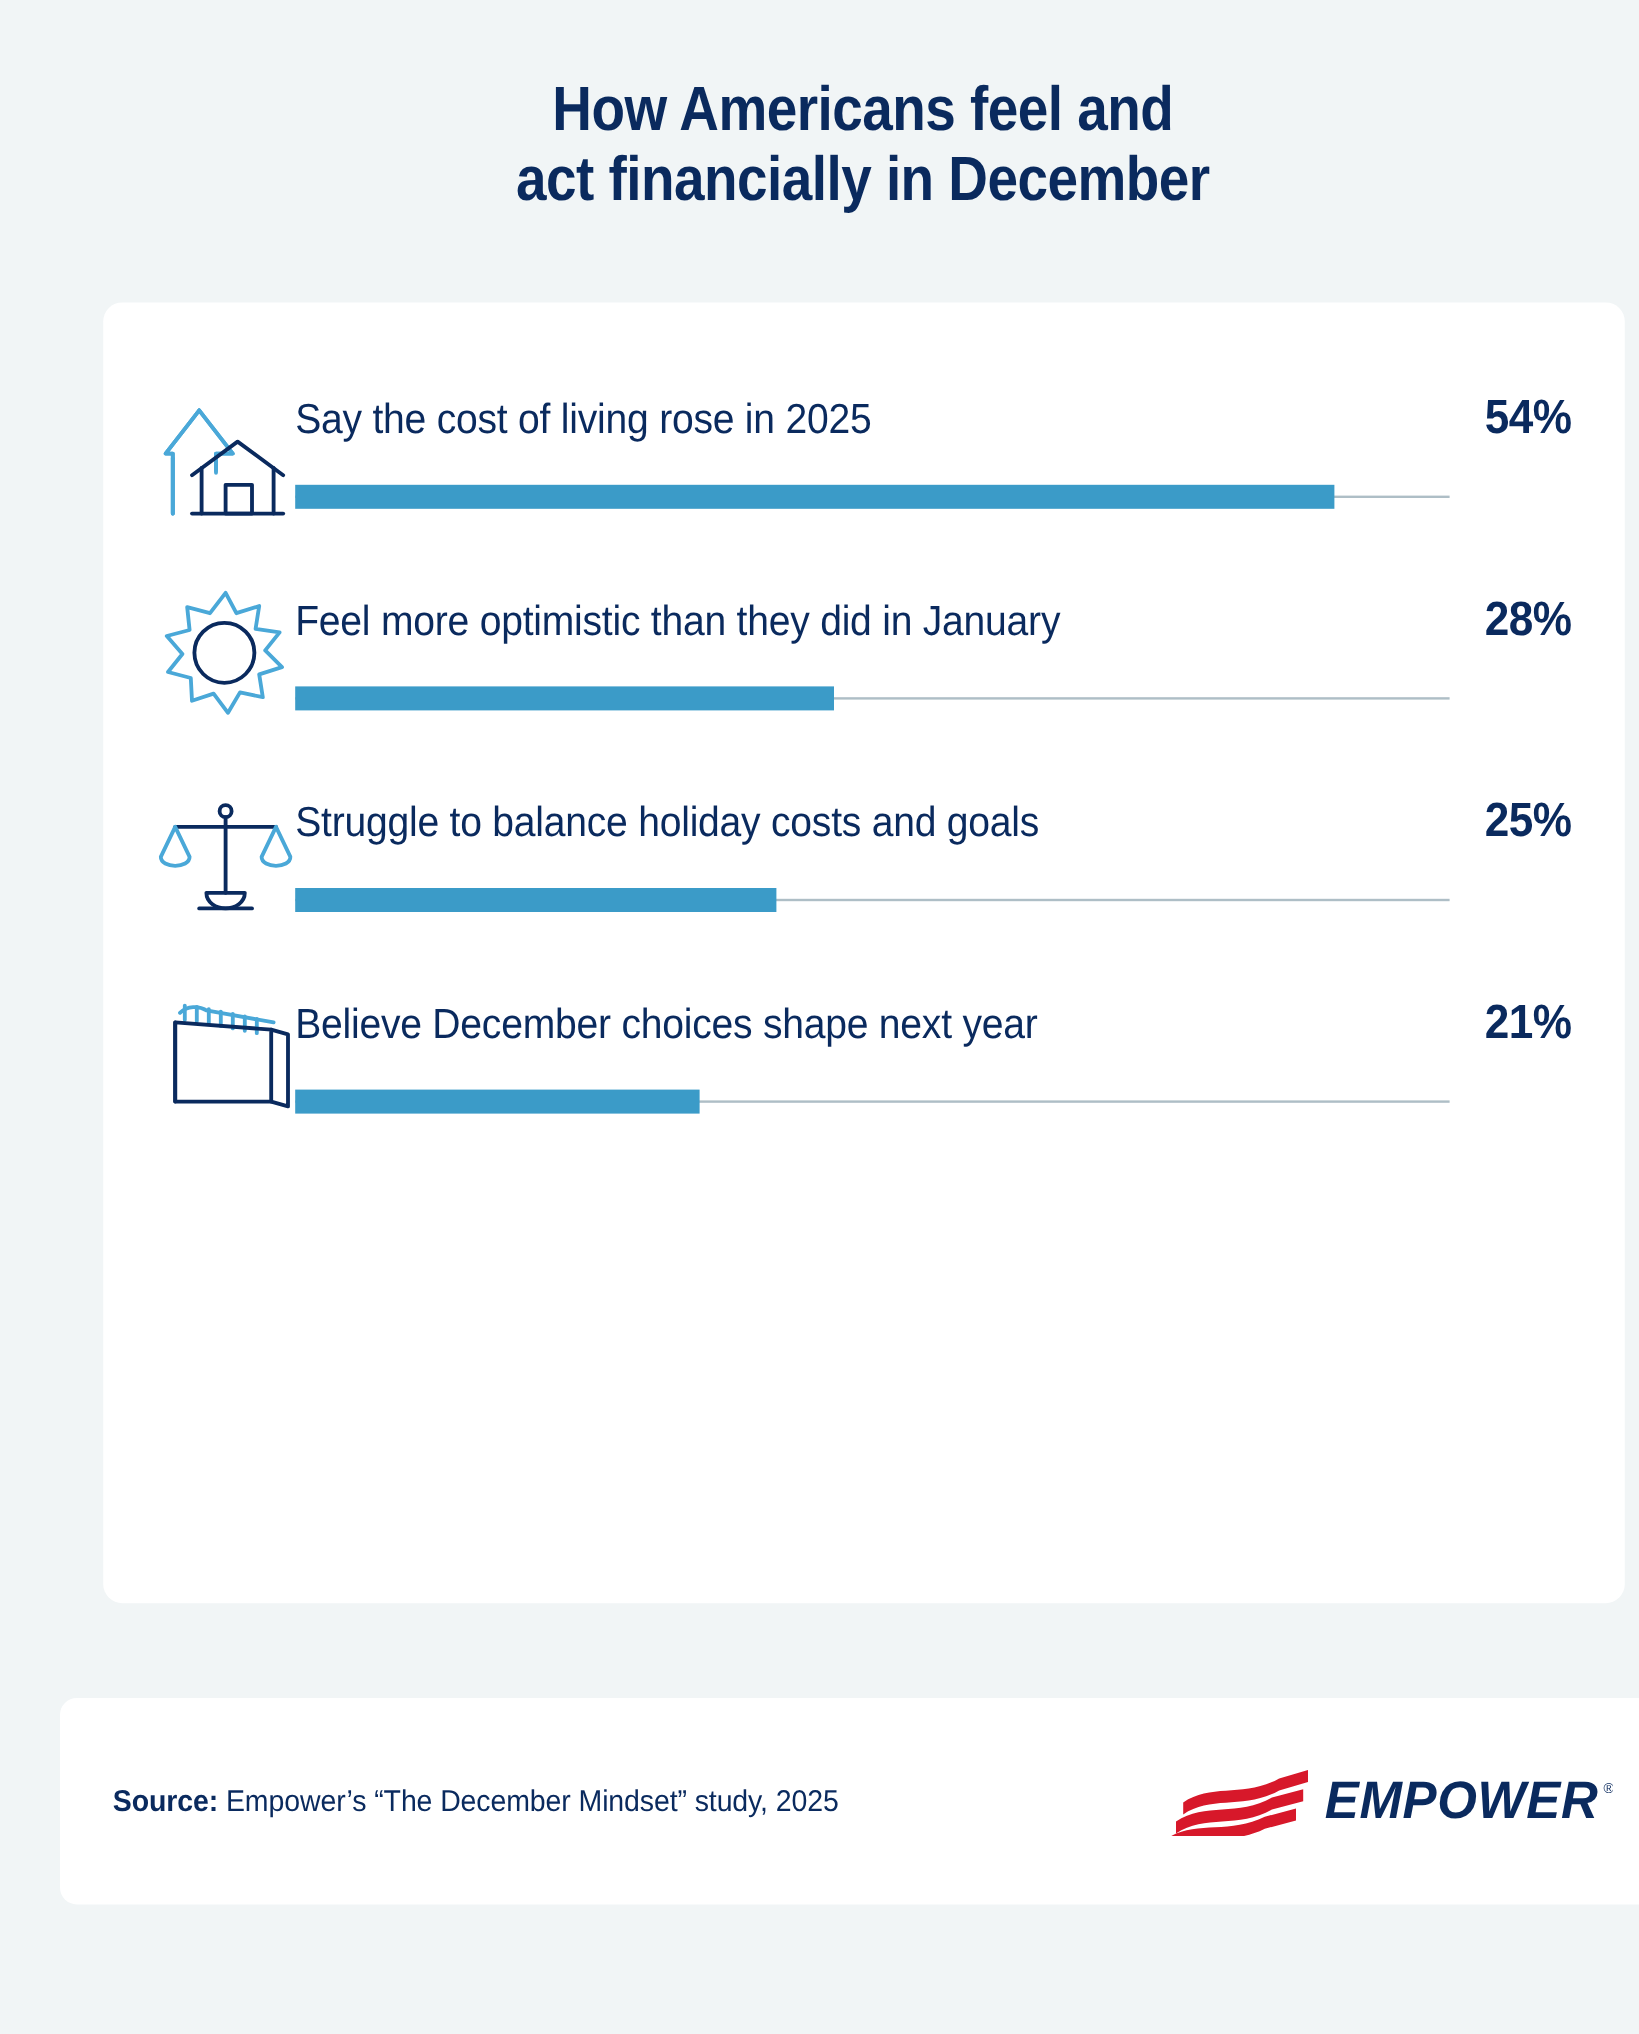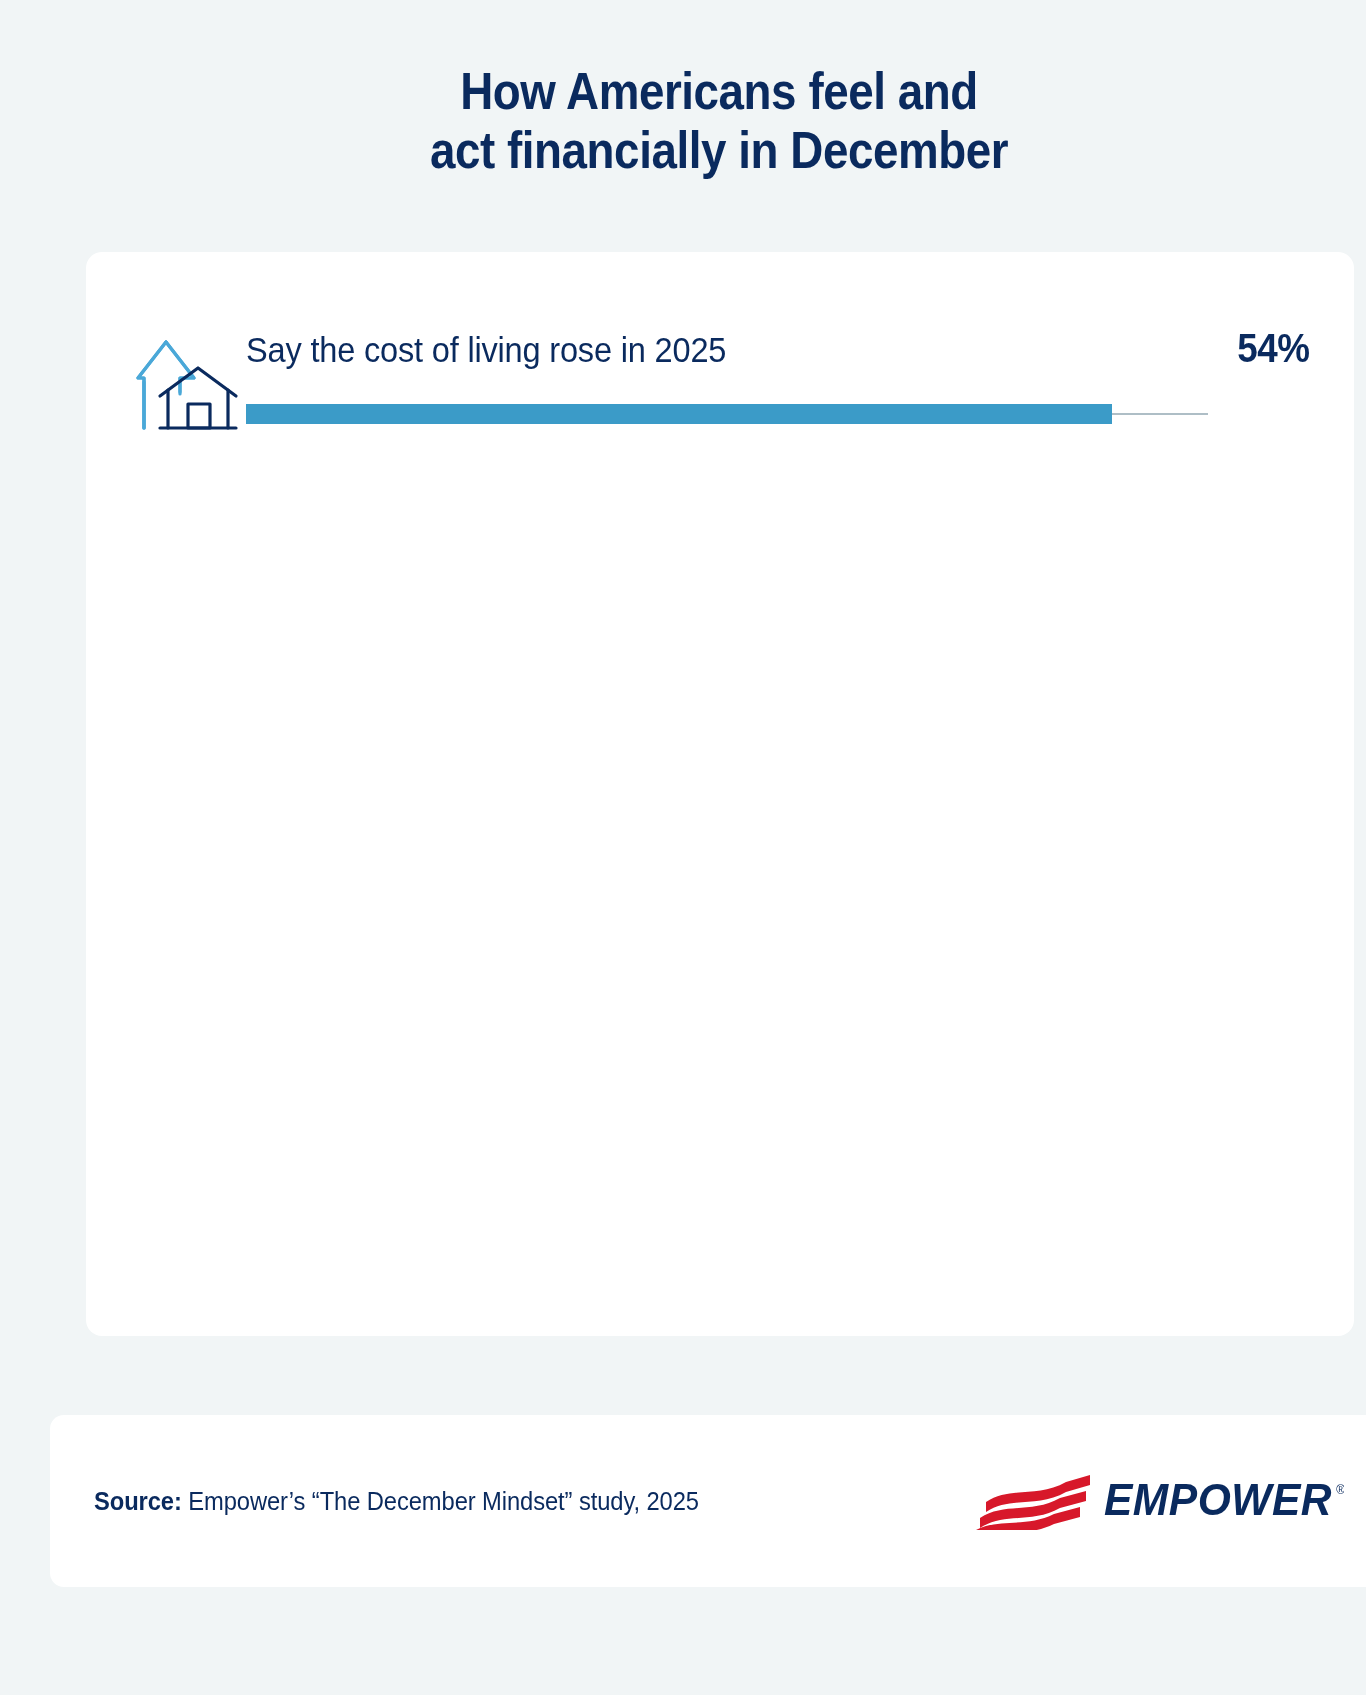--- a/index.html
+++ b/index.html
@@ -173,20 +173,73 @@
         <path d="M32 70 L32 108 M92 70 L92 108" stroke="#0a2a5e"></path>
         <rect x="52" y="84" width="22" height="24" stroke="#0a2a5e" fill="none"></rect>
         <path d="M24 108 L100 108" stroke="#0a2a5e"></path>
       </svg>
           </div>
     <div class="row-label">Say the cost of living rose in 2025</div>
     <div class="row-value">54%</div>
     <div class="bar-track">
       <div class="bar-line"></div>
       <div class="bar-fill" style="width:866px;"></div>
+    </div>
+  </div>
+        <div class="row">
+    <div class="row-icon">
+            <svg width="108" height="108" viewBox="0 0 108 108" fill="none" stroke-width="3.2" stroke-linecap="round" stroke-linejoin="round">
+        <path d="M54 4 L63 21 L82 15 L79 34 L99 37 L87 52 L101 66 L82 72
+                 L85 91 L66 87 L56 104 L44 88 L26 94 L25 75 L6 70 L18 55
+                 L5 40 L24 35 L22 16 L41 21 Z" stroke="#4aa8d8" fill="none"></path>
+        <circle cx="53" cy="54" r="25" stroke="#0a2a5e" fill="none"></circle>
+      </svg>
+          </div>
+    <div class="row-label">Feel more optimistic than they did in January</div>
+    <div class="row-value">28%</div>
+    <div class="bar-track">
+      <div class="bar-line"></div>
+      <div class="bar-fill" style="width:449px;"></div>
+    </div>
+  </div>
+        <div class="row">
+    <div class="row-icon">
+            <svg width="112" height="100" viewBox="0 0 112 100" fill="none" stroke-width="3.2" stroke-linecap="round" stroke-linejoin="round">
+        <circle cx="56" cy="14" r="5" stroke="#0a2a5e" fill="none"></circle>
+        <path d="M56 19 L56 82" stroke="#0a2a5e"></path>
+        <path d="M14 27 L98 27" stroke="#0a2a5e"></path>
+        <path d="M40 82 C40 90 48 95 56 95 C64 95 72 90 72 82 Z" stroke="#0a2a5e" fill="none"></path>
+        <path d="M34 95 L78 95" stroke="#0a2a5e"></path>
+        <path d="M14 27 L2 52 C2 62 26 62 26 52 Z" stroke="#4aa8d8" fill="none"></path>
+        <path d="M98 27 L86 52 C86 62 110 62 110 52 Z" stroke="#4aa8d8" fill="none"></path>
+      </svg>
+          </div>
+    <div class="row-label">Struggle to balance holiday costs and goals</div>
+    <div class="row-value">25%</div>
+    <div class="bar-track">
+      <div class="bar-line"></div>
+      <div class="bar-fill" style="width:401px;"></div>
+    </div>
+  </div>
+        <div class="row">
+    <div class="row-icon">
+            <svg width="112" height="104" viewBox="0 0 112 104" fill="none" stroke-width="3.2" stroke-linecap="round" stroke-linejoin="round">
+        <path d="M18 16 C24 10 34 10 40 14 L96 24" stroke="#4aa8d8" fill="none"></path>
+        <path d="M22 10 L22 22 M32 11 L32 23 M42 13 L42 25
+                 M52 15 L52 27 M62 17 L62 29 M72 19 L72 31 M82 21 L82 33" stroke="#4aa8d8"></path>
+        <path d="M14 24 L94 30 L94 90 L14 90 Z" stroke="#0a2a5e" fill="none"></path>
+        <path d="M14 24 L14 90" stroke="#0a2a5e"></path>
+        <path d="M94 30 L108 34 L108 94 L94 90" stroke="#0a2a5e" fill="none"></path>
+      </svg>
+          </div>
+    <div class="row-label">Believe December choices shape next year</div>
+    <div class="row-value">21%</div>
+    <div class="bar-track">
+      <div class="bar-line"></div>
+      <div class="bar-fill" style="width:337px;"></div>
     </div>
   </div>
       </div>
   </div>
 
   <div class="footer">
     <div class="footer-inner">
       <div class="source">
         <b>Source:</b><span> Empower’s “The December Mindset” study, 2025</span>
       </div>

